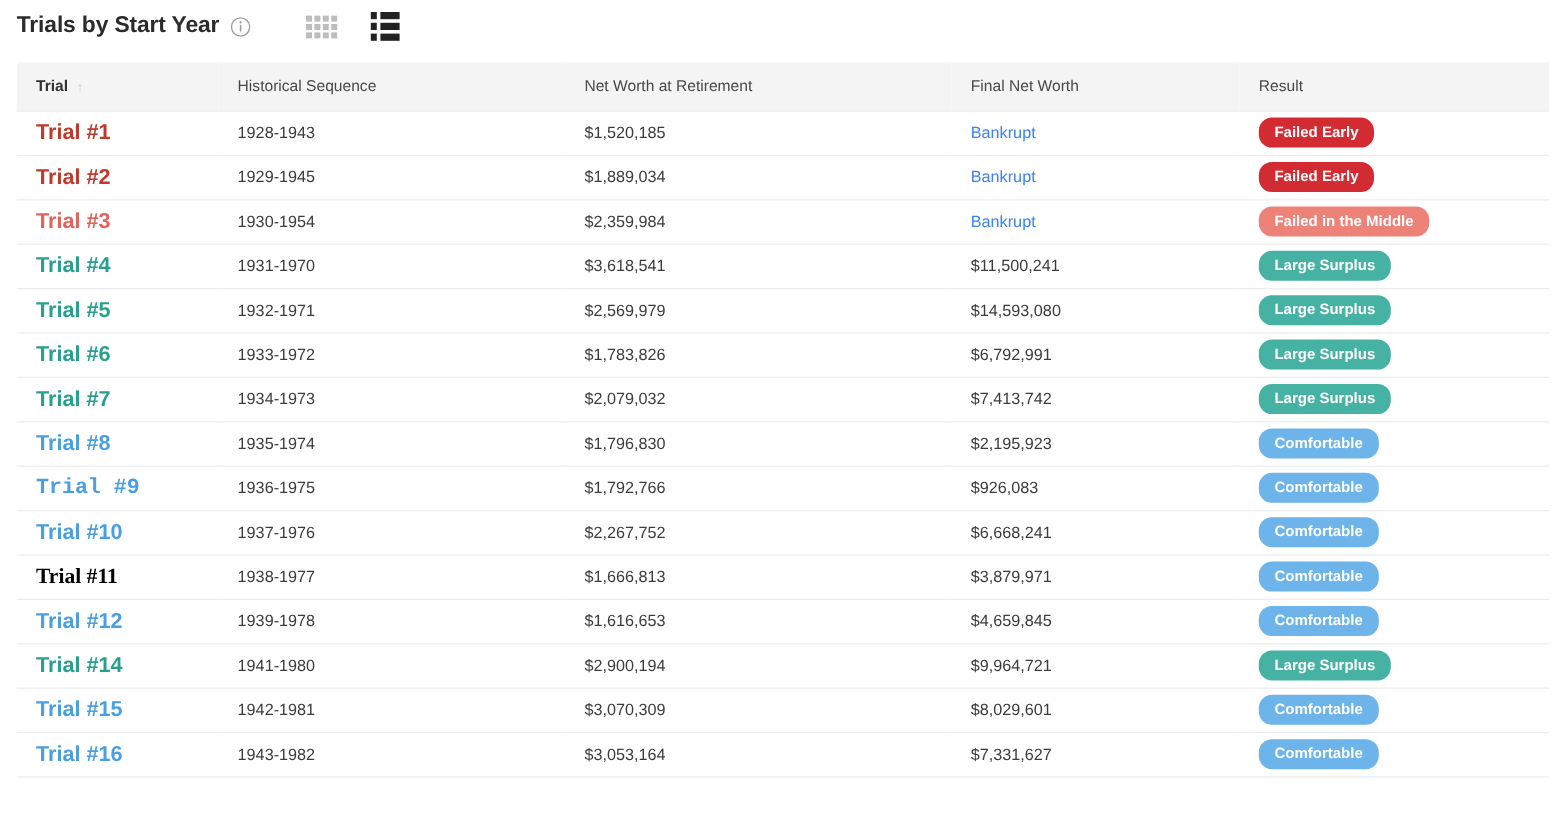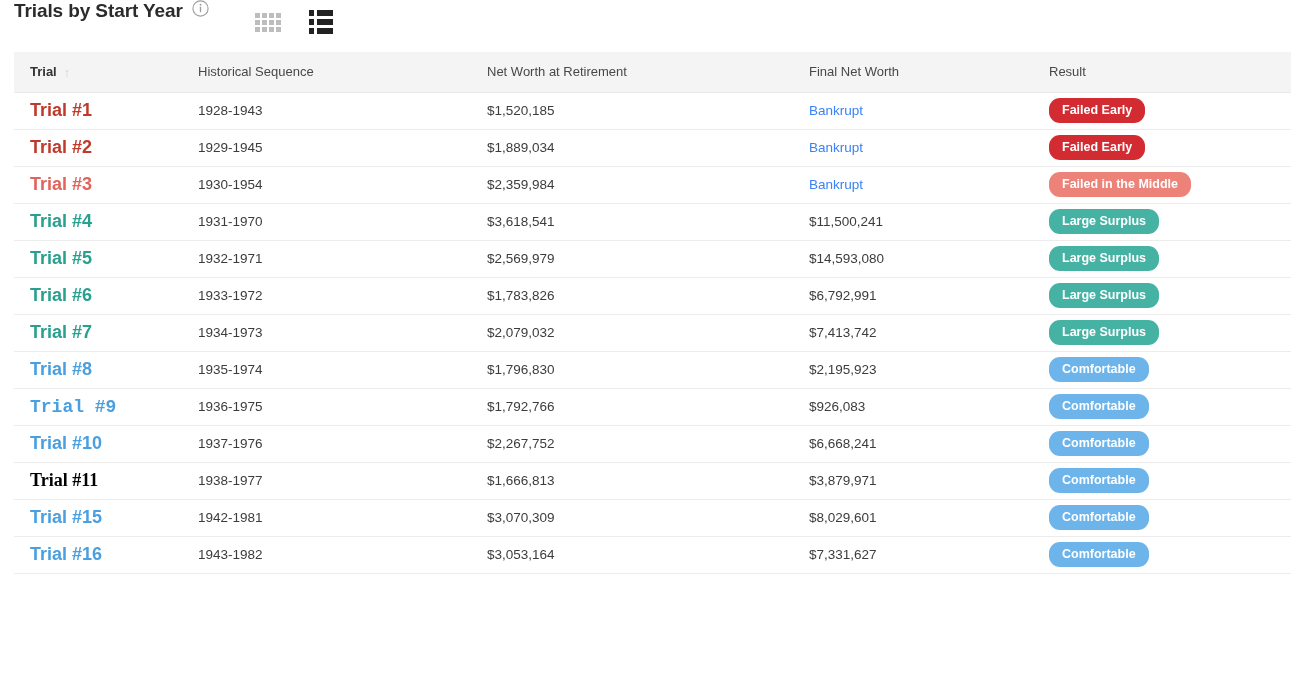--- a/index.html
+++ b/index.html
@@ -9,20 +9,21 @@
     width: 1305px;
     height: 688px;
     background: #ffffff;
     font-family: "Liberation Sans", sans-serif;
     -webkit-font-smoothing: antialiased;
   }
 
   
   .page-header {
     display: flex;
+    align-items: center;
     height: 44px;
     padding: 0 0 0 14px;
   }
   .page-title {
     font-size: 19px;
     font-weight: bold;
     color: #2b2b2b;
     letter-spacing: -0.1px;
     white-space: nowrap;
   }
@@ -266,20 +267,34 @@
           <td class="col-result"><span class="badge" style="background: rgb(108, 180, 234);">Comfortable</span></td>
         </tr>
         <tr>
           <td class="col-trial"><a class="trial-link" style="color: #000000; font-family: Liberation Serif, serif;">Trial #11</a></td>
           <td class="col-seq">1938-1977</td>
           <td class="col-networth">$1,666,813</td>
           <td class="col-final"><span>$3,879,971</span></td>
           <td class="col-result"><span class="badge" style="background: rgb(108, 180, 234);">Comfortable</span></td>
         </tr>
         <tr>
+          <td class="col-trial"><a class="trial-link" style="color: rgb(74, 159, 224);">Trial #12</a></td>
+          <td class="col-seq">1939-1978</td>
+          <td class="col-networth">$1,616,653</td>
+          <td class="col-final"><span>$4,659,845</span></td>
+          <td class="col-result"><span class="badge" style="background: rgb(108, 180, 234);">Comfortable</span></td>
+        </tr>
+        <tr>
+          <td class="col-trial"><a class="trial-link" style="color: rgb(39, 160, 142);">Trial #14</a></td>
+          <td class="col-seq">1941-1980</td>
+          <td class="col-networth">$2,900,194</td>
+          <td class="col-final"><span>$9,964,721</span></td>
+          <td class="col-result"><span class="badge" style="background: rgb(70, 178, 164);">Large Surplus</span></td>
+        </tr>
+        <tr>
           <td class="col-trial"><a class="trial-link" style="color: rgb(74, 159, 224);">Trial #15</a></td>
           <td class="col-seq">1942-1981</td>
           <td class="col-networth">$3,070,309</td>
           <td class="col-final"><span>$8,029,601</span></td>
           <td class="col-result"><span class="badge" style="background: rgb(108, 180, 234);">Comfortable</span></td>
         </tr>
         <tr>
           <td class="col-trial"><a class="trial-link" style="color: rgb(74, 159, 224);">Trial #16</a></td>
           <td class="col-seq">1943-1982</td>
           <td class="col-networth">$3,053,164</td>

